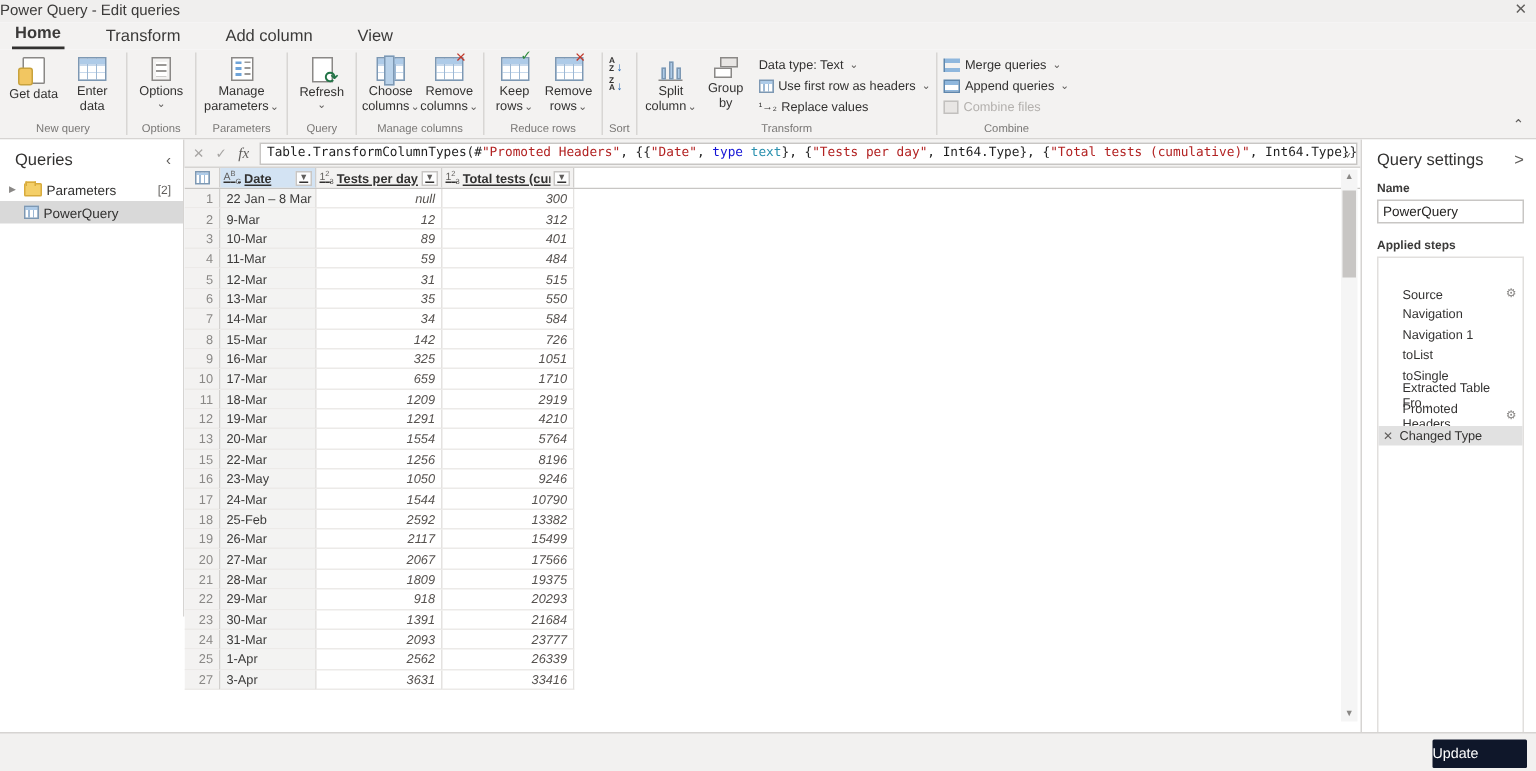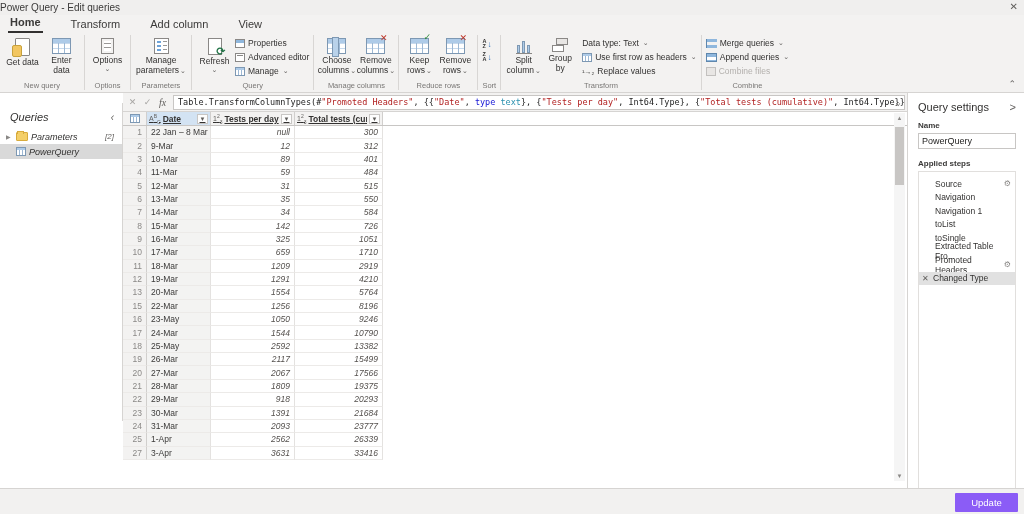--- a/index.html
+++ b/index.html
@@ -72,21 +72,21 @@
 
   
   .formulabar { position:absolute; left:123px; top:93px; width:784px; height:19px; background:#f3f2f1; border-bottom:1px solid #d6d4d2; display:flex; align-items:center; padding:0 2px; }
   .fbtn { width:15px; text-align:center; font-size:9px; color:#a7a5a3; }
   .fbtn.fx { font-style:italic; font-family:"Liberation Serif",serif; color:#605e5c; font-size:10px; }
   .finput { flex:1; height:15px; background:#fff; border:1px solid #c8c6c4; margin-left:3px; display:flex; align-items:center; padding:0 14px 0 4px; font-family:"DejaVu Sans Mono",monospace; font-size:8.5px; white-space:nowrap; overflow:hidden; position:relative; }
   .finput .fdrop { position:absolute; right:3px; top:1px; color:#605e5c; font-size:9px; }
   .tok-p { color:#1e1e1e; } .tok-s { color:#b22222; } .tok-k { color:#1414d6; } .tok-t { color:#2b91af; }
 
   
-  .queries { position:absolute; left:0; top:103px; width:123px; height:318px; background:#fff; border-right:1px solid #d6d4d2;font-style:italic; }
+  .queries { position:absolute; left:0; top:93px; width:123px; height:318px; background:#fff; border-right:1px solid #d6d4d2; }
   .qhead { display:flex; justify-content:space-between; align-items:center; padding:8px 8px 6px 10px; font-size:11px; color:#323130; }
   .qhead .col { color:#605e5c; font-size:10px; }
   .qitem { display:flex; align-items:center; height:15px; font-size:9px; gap:3px; padding-left:6px; color:#323130; }
   .qitem .tri { color:#8a8886; font-size:6px; width:7px; }
   .i-folder { width:12px; height:9px; background:#f4cf68; border:1px solid #d8ab3c; border-radius:1px; position:relative; flex:none; }
   .i-folder::before { content:""; position:absolute; left:0; top:-2px; width:5px; height:2px; background:#f4cf68; border:1px solid #d8ab3c; border-bottom:none; }
   .qitem .cnt { margin-left:auto; margin-right:8px; color:#605e5c; font-size:8px; }
   .qitem.selected { background:#d9d9d9; }
   .qitem.child { padding-left:16px; }
 
@@ -112,29 +112,29 @@
   .vscroll { position:absolute; right:2px; top:1px; width:11px; height:368px; background:#f5f5f5; }
   .vscroll .sarr { position:absolute; left:0; width:11px; text-align:center; font-size:6px; color:#8a8886; }
   .vscroll .thumb { position:absolute; left:1px; top:14px; width:9px; height:58px; background:#c8c6c4; }
 
   
   .settings { position:absolute; left:907px; top:93px; width:117px; height:395px; background:#fff; border-left:1px solid #d6d4d2; padding:8px 8px 0 10px; }
   .shead { display:flex; justify-content:space-between; font-size:11px; color:#323130; margin-bottom:8px; }
   .shead .exp { color:#605e5c; }
   .slabel { font-size:8px; font-weight:bold; color:#3b3a39; margin-bottom:3px; }
   .nameinput { width:100%; height:16px; border:1px solid #c8c6c4; font-size:9px; padding:0 3px; font-family:"Liberation Sans",sans-serif; color:#252423; margin-bottom:10px; }
-  .stepsbox { border:1px solid #e1dfdd; height:318px; padding-top:5px; }
+  .stepsbox { border:1px solid #e1dfdd; height:318px; padding-top:17px; }
   .step { display:flex; align-items:center; height:13.5px; font-size:8.5px; color:#323130; padding:0 4px 0 16px; position:relative; }
   .step .gear { margin-left:auto; color:#8a8886; font-size:8px; }
   .step.selected { background:#e1e1e1; padding-left:14px; }
   .step .del { position:absolute; left:3px; color:#605e5c; font-size:8px; }
 
   
   .footer { position:absolute; left:0; top:488px; width:1024px; height:26px; background:#f2f1f0; border-top:1px solid #d6d4d2; }
-  .updatebtn { position:absolute; right:6px; top:4px; width:63px; height:19px; background:#8b5cf6; color:#fff; font-size:9.5px; text-align:center; line-height:19px; border-radius:1px; }
+  .updatebtn { position:absolute; right:6px; top:4px; width:63px; height:19px; background:#0f172a; color:#fff; font-size:9.5px; line-height:19px; border-radius:1px; }
 </style>
 </head>
 <body>
 
 <div class="titlebar">
   <div class="title">Power Query - Edit queries</div>
   <div class="close">✕</div>
 </div>
 
 <div class="tabrow">
@@ -180,34 +180,20 @@
     </div>
     <div class="glabel">Parameters</div>
   </div>
   <div class="rsep"></div>
 
   <div class="rgroup">
     <div class="rbtns">
       <div class="bigbtn dropb">
         <span class="i-refresh-page"></span>
         <div class="blabel">Refresh</div>
-      </div>
-      <div class="stack">
-        <div class="smallbtn">
-          <span class="i-props"></span>
-          <span>Properties</span>
-        </div>
-        <div class="smallbtn">
-          <span class="i-adv"></span>
-          <span>Advanced editor</span>
-        </div>
-        <div class="smallbtn drop">
-          <span class="i-table-s"></span>
-          <span>Manage</span>
-        </div>
       </div>
     </div>
     <div class="glabel">Query</div>
   </div>
   <div class="rsep"></div>
 
   <div class="rgroup">
     <div class="rbtns">
       <div class="bigbtn">
         <span class="i-table rel mark-col"></span>
@@ -489,21 +475,21 @@
   <div class="grow">
     <div class="gc rn">17</div>
     <div class="gc date" style="width:64px">24-Mar</div>
     <div class="gc num w1">1544</div>
     <div class="gc num w2">10790</div>
     <div class="gfill"></div>
   </div>
 
   <div class="grow">
     <div class="gc rn">18</div>
-    <div class="gc date" style="width:64px">25-May</div>
+    <div class="gc date" style="width:64px">25-Feb</div>
     <div class="gc num w1">2592</div>
     <div class="gc num w2">13382</div>
     <div class="gfill"></div>
   </div>
 
   <div class="grow">
     <div class="gc rn">19</div>
     <div class="gc date" style="width:64px">26-Mar</div>
     <div class="gc num w1">2117</div>
     <div class="gc num w2">15499</div>

